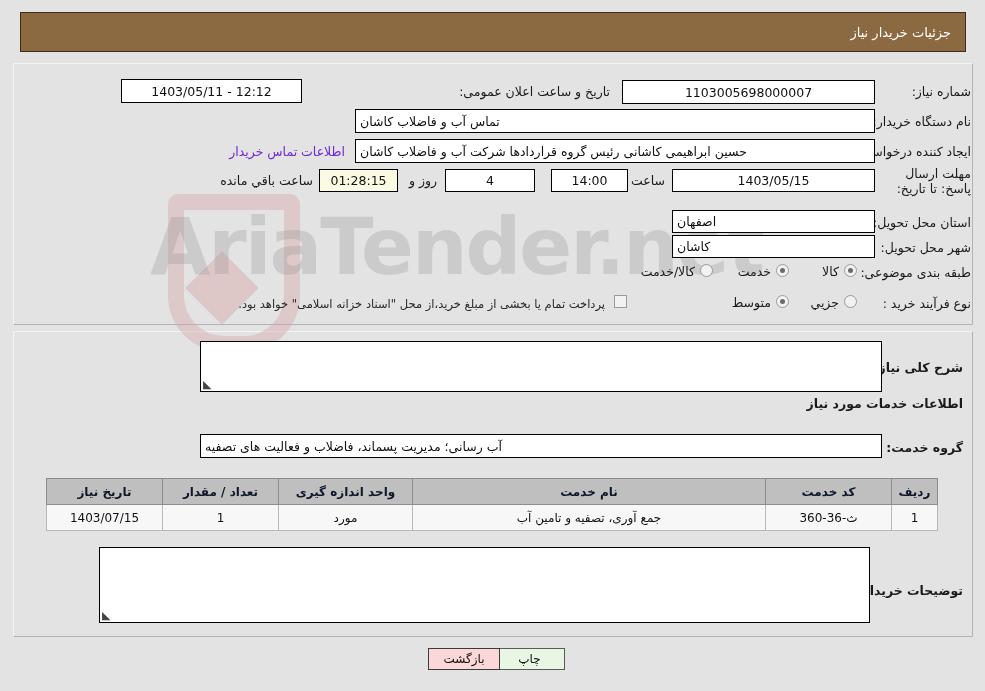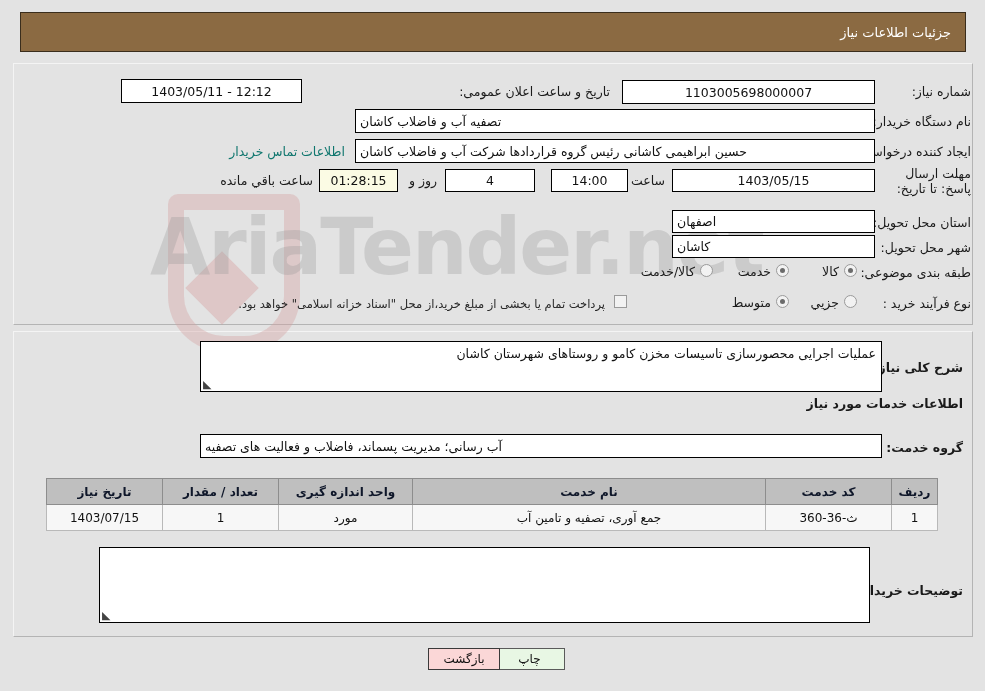--- a/index.html
+++ b/index.html
@@ -99,21 +99,21 @@
     white-space: nowrap;
     z-index: 8;
     margin-left: 28px;
   }
   .fld-c { justify-content: center; }
   .fld-r { justify-content: flex-end; }
   .fld-timer { background: #fbfbe4; }
   .link {
     position: absolute;
     font-size: 12.5px;
-    color: #0f766e;
+    color: #6d28d9;
     white-space: nowrap;
     cursor: pointer;
     z-index: 8;
   }
   .plain {
     position: absolute;
     font-size: 12.5px;
     color: #1a1a1a;
     white-space: nowrap;
     z-index: 8;
@@ -215,38 +215,38 @@
     z-index: 9;
     color: #111;
   }
   .btn-print  { background: #e8f7e4; border-color: #5a5a5a; }
   .btn-back   { background: #fbd7d7; border-color: #3a3a3a; }
 </style>
 </head>
 <body>
 
 <div class="page-header">
-  <span>جزئیات اطلاعات نیاز</span>
+  <span>جزئیات خریدار نیاز</span>
 </div>
 
 <div class="watermark">
   <div class="wm-shield"></div>
   <div class="wm-diamond"></div>
   <div class="wm-text">AriaTender.net</div>
 </div>
 
 <div class="panel panel-top"></div>
 
 <div class="lbl" style="right:14px; top:84px;">شماره نیاز:</div>
 <div class="fld fld-c" style="right:110px; top:80px; width:253px; height:24px;">1103005698000007</div>
 <div class="lbl" style="right:375px; top:84px;">تاریخ و ساعت اعلان عمومی:</div>
 <div class="fld fld-c" style="right:683px; top:79px; width:181px; height:24px;">12:12 - 1403/05/11</div>
 
 <div class="lbl" style="right:14px; top:114px;">نام دستگاه خریدار:</div>
-<div class="fld fld-r" style="right:110px; top:109px; width:520px; height:24px;">تصفیه آب و فاضلاب کاشان</div>
+<div class="fld fld-r" style="right:110px; top:109px; width:520px; height:24px;">تماس آب و فاضلاب کاشان</div>
 
 <div class="lbl" style="right:14px; top:144px;">ایجاد کننده درخواست:</div>
 <div class="fld fld-r" style="right:110px; top:139px; width:520px; height:24px;">حسین ابراهیمی کاشانی رئیس گروه قراردادها شرکت آب و فاضلاب کاشان</div>
 <div class="link" style="right:640px; top:144px;">اطلاعات تماس خریدار</div>
 
 <div class="lbl" style="right:14px; top:166px; width:92px; white-space:normal; line-height:15px;">مهلت ارسال پاسخ: تا تاریخ:</div>
 <div class="fld fld-c" style="right:110px; top:169px; width:203px; height:23px;">1403/05/15</div>
 <div class="plain" style="right:320px; top:173px;">ساعت</div>
 <div class="fld fld-c" style="right:357px; top:169px; width:77px; height:23px;">14:00</div>
 <div class="fld fld-c" style="right:450px; top:169px; width:90px; height:23px;">4</div>
@@ -273,21 +273,20 @@
 <div class="plain" style="right:146px; top:295px;">جزیي</div>
 <div class="radio on" style="right:196px; top:295px;"></div>
 <div class="plain" style="right:214px; top:295px;">متوسط</div>
 <div class="checkbox" style="right:358px; top:295px;"></div>
 <div class="note-text" style="right:380px; top:297px;">پرداخت تمام یا بخشی از مبلغ خرید،از محل "اسناد خزانه اسلامی" خواهد بود.</div>
 
 <div class="panel panel-bottom"></div>
 
 <div class="lbl lbl-b" style="right:22px; top:360px;">شرح کلی نیاز:</div>
 <div class="ta" style="right:103px; top:341px; width:682px; height:51px;">
-  <span>عملیات اجرایی محصورسازی تاسیسات مخزن کامو و روستاهای شهرستان کاشان</span>
   <span class="grip">◢</span>
 </div>
 
 <div class="lbl lbl-b" style="right:22px; top:396px;">اطلاعات خدمات مورد نیاز</div>
 
 <div class="lbl lbl-b" style="right:22px; top:440px;">گروه خدمت:</div>
 <div class="fld fld-r" style="right:103px; top:434px; width:682px; height:24px;">آب رسانی؛ مدیریت پسماند، فاضلاب و فعالیت های تصفیه</div>
 
 <table class="svc-table">
   <thead>

